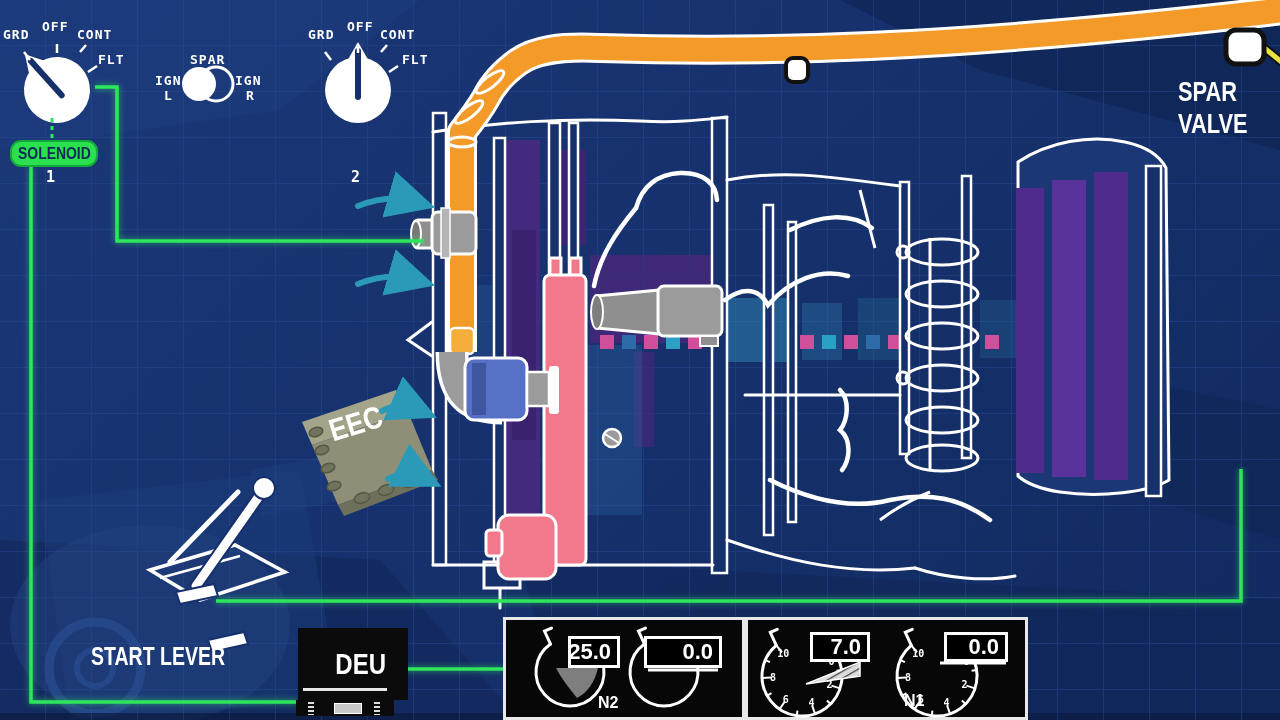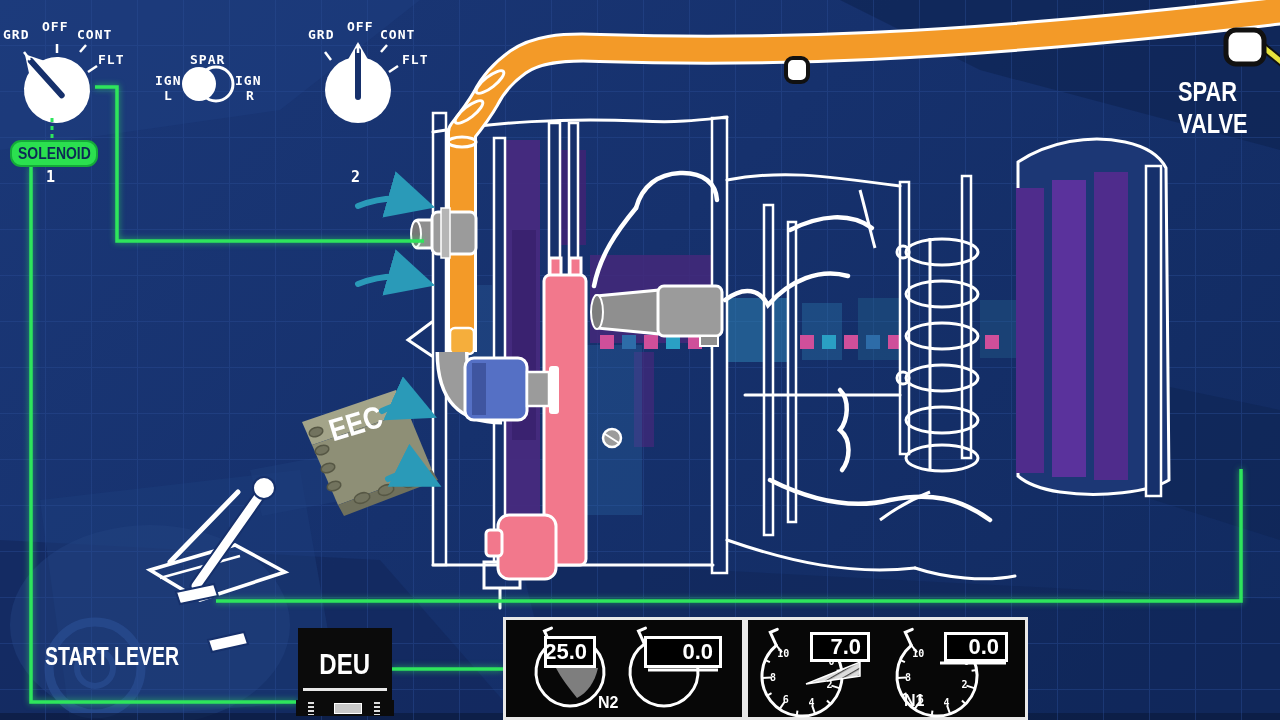--- a/index.html
+++ b/index.html
@@ -24,23 +24,23 @@
     display:flex;align-items:center;justify-content:center;}
   .titlebar span{font-size:31px;letter-spacing:0;transform:scaleX(.72);transform-origin:center;}
   .poslbl{font-size:13px;letter-spacing:1px;}
   .numlbl{font-size:15px;}
   .badge-solenoid{left:10px;top:140px;width:88px;height:27px;background:#2be04f;
     border:2px solid #14aa39;border-radius:11px;box-sizing:border-box;
     display:flex;align-items:center;justify-content:center;color:#0c2a55;
     font-weight:bold;font-size:17px;}
   .badge-solenoid span{transform:scaleX(.82);color:#0c2a55;}
   .sparlbl{font-size:28px;line-height:32px;}
-  .startleverlbl{font-size:25px;}
+  .startleverlbl{font-size:25px;margin-left:46px;}
   .deu-box{left:298px;top:628px;width:94px;height:72px;background:#0b0b0b;
-    display:flex;align-items:center;justify-content:center;}
+    display:flex;align-items:center;justify-content:center;padding-left:16px;}
   .deu-box span{font-size:30px;transform:scaleX(.8);}
   .deu-line{left:303px;top:688px;width:84px;height:0;border-top:3px solid #e8e8e8;}
   .deu-strip{left:296px;top:700px;width:98px;height:16px;background:#0b0b0b;}
   .deu-pin{position:absolute;top:2px;width:6px;height:13px;
     background:repeating-linear-gradient(to bottom,#dedede 0 2px,#0b0b0b 2px 4px);}
   .deu-ctr{position:absolute;left:38px;top:3px;width:26px;height:9px;background:#c9c9c9;border:1px solid #fff;}
   .panel{background:#070707;border:3px solid #e8e8e8;box-sizing:border-box;}
   .readout{position:absolute;background:#000;border:3px solid #fff;box-sizing:border-box;
     color:#fff;font-weight:bold;font-size:22px;font-family:"Liberation Sans",sans-serif;
     display:flex;align-items:center;justify-content:flex-end;padding:0 6px;}
@@ -399,20 +399,20 @@
         <text x="966.4894735944038" y="665.3512482913624" text-anchor="middle" class="gnum">0</text>
       </g>
   <defs>
     <pattern id="hatch2" width="6" height="6" patternUnits="userSpaceOnUse" patternTransform="rotate(60)">
       <rect width="6" height="6" fill="#dcdcdc"></rect>
       <line x1="0" y1="0" x2="0" y2="6" stroke="#444" stroke-width="2.5"></line>
     </pattern>
   </defs>
 </svg>
 
-<div class="readout hud5" style="left:544px;top:636px;width:52px;height:32px">25.0</div>
+<div class="readout hud5" style="left:568px;top:636px;width:52px;height:32px">25.0</div>
 <div class="readout hud5" style="left:644px;top:636px;width:78px;height:32px">0.0</div>
 <div class="readout hud5" style="left:810px;top:632px;width:60px;height:30px">7.0</div>
 <div class="readout hud5" style="left:944px;top:632px;width:64px;height:30px">0.0</div>
 <div class="abs hud5 disp glabel" style="left:598px;top:694px">N2</div>
 <div class="abs hud5 disp glabel" style="left:904px;top:692px">N1</div>
 
 </div>
 
 </body></html>

